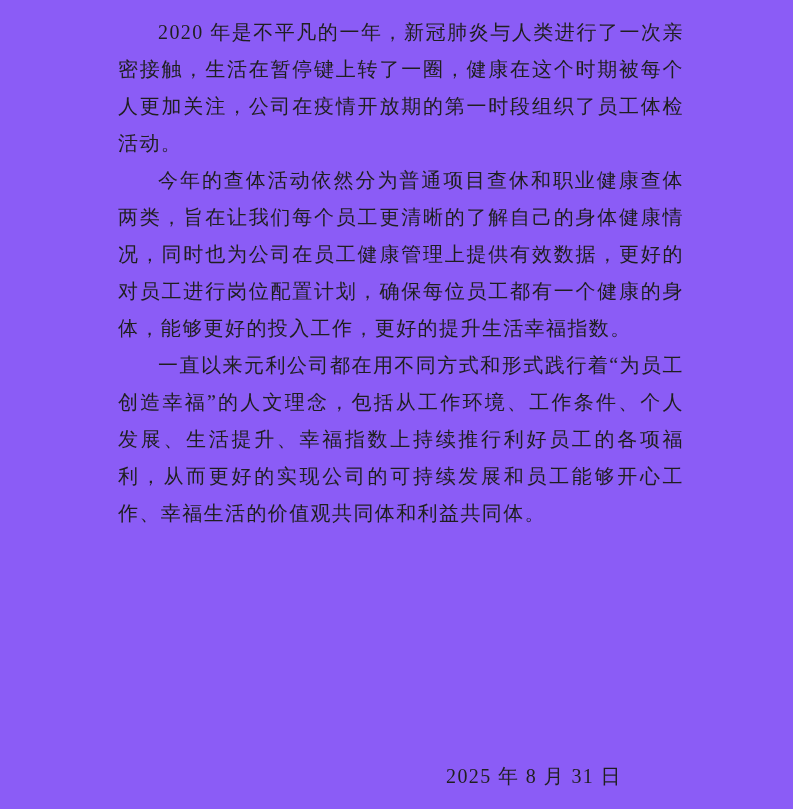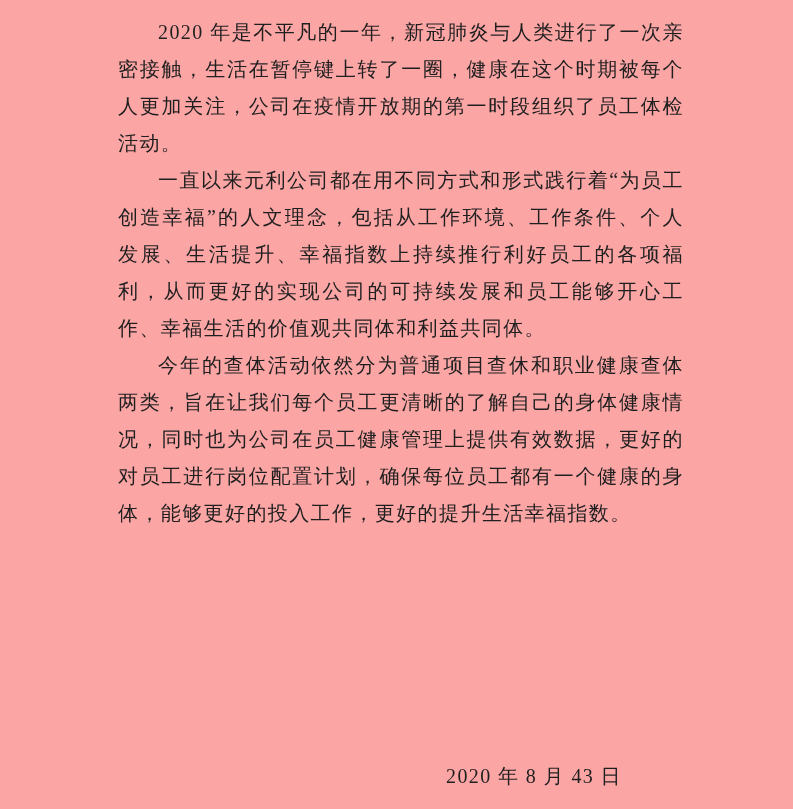--- a/index.html
+++ b/index.html
@@ -4,21 +4,21 @@
 <style>
   html, body {
     margin: 0;
     padding: 0;
     background: #ffffff;
   }
   .page {
     position: relative;
     width: 793px;
     height: 809px;
-    background: #fca5a5;
+    background: #8b5cf6;
     overflow: hidden;
     font-family: "Liberation Serif", serif;
     color: #1f1f1f;
   }
   .text-block {
     position: absolute;
     left: 118px;
     top: 14px;
     width: 566px;
   }
@@ -44,17 +44,17 @@
     text-align: right;
     color: #1f1f1f;
   }
 </style>
 </head>
 <body>
 
 <div class="page">
   <div class="text-block">
     <p class="para">2020 年是不平凡的一年，新冠肺炎与人类进行了一次亲密接触，生活在暂停键上转了一圈，健康在这个时期被每个人更加关注，公司在疫情开放期的第一时段组织了员工体检活动。</p>
+    <p class="para">今年的查体活动依然分为普通项目查休和职业健康查体两类，旨在让我们每个员工更清晰的了解自己的身体健康情况，同时也为公司在员工健康管理上提供有效数据，更好的对员工进行岗位配置计划，确保每位员工都有一个健康的身体，能够更好的投入工作，更好的提升生活幸福指数。</p>
     <p class="para">一直以来元利公司都在用不同方式和形式践行着“为员工创造幸福”的人文理念，包括从工作环境、工作条件、个人发展、生活提升、幸福指数上持续推行利好员工的各项福利，从而更好的实现公司的可持续发展和员工能够开心工作、幸福生活的价值观共同体和利益共同体。</p>
-    <p class="para">今年的查体活动依然分为普通项目查休和职业健康查体两类，旨在让我们每个员工更清晰的了解自己的身体健康情况，同时也为公司在员工健康管理上提供有效数据，更好的对员工进行岗位配置计划，确保每位员工都有一个健康的身体，能够更好的投入工作，更好的提升生活幸福指数。</p>
   </div>
-  <div class="date-line">2020 年 8 月 43 日</div>
+  <div class="date-line">2025 年 8 月 31 日</div>
 </div>
 
 </body></html>

